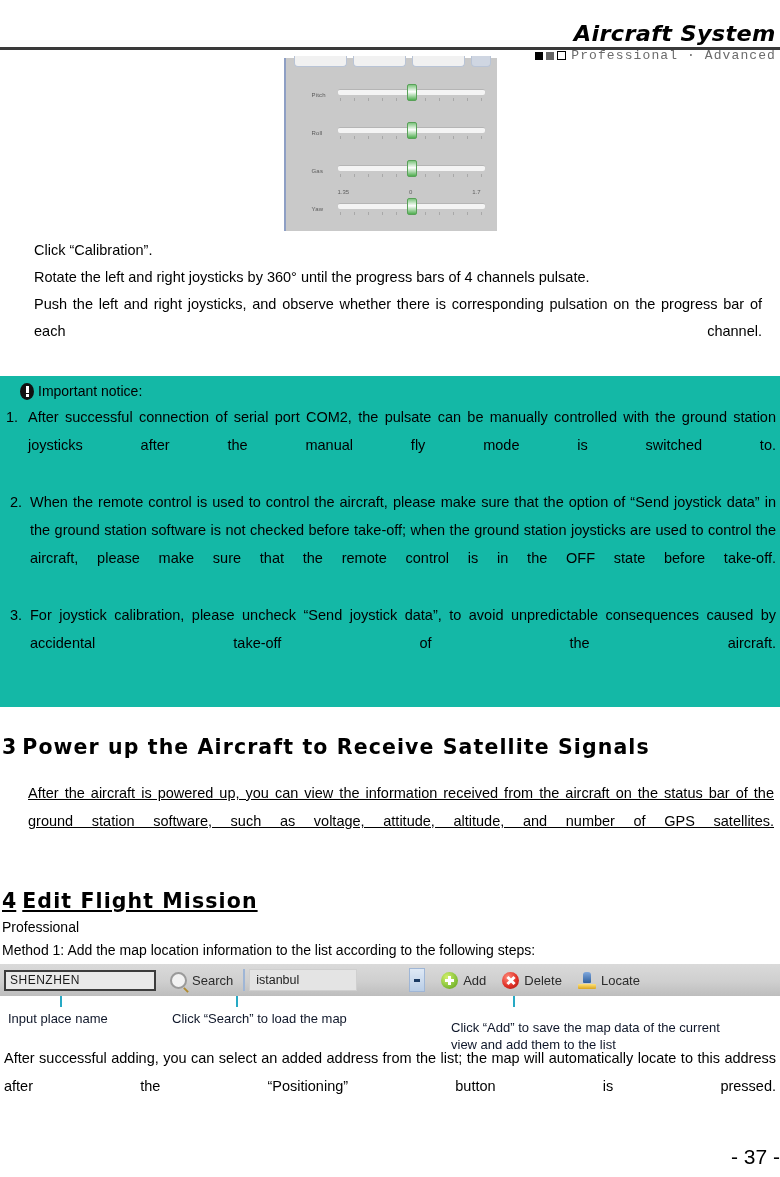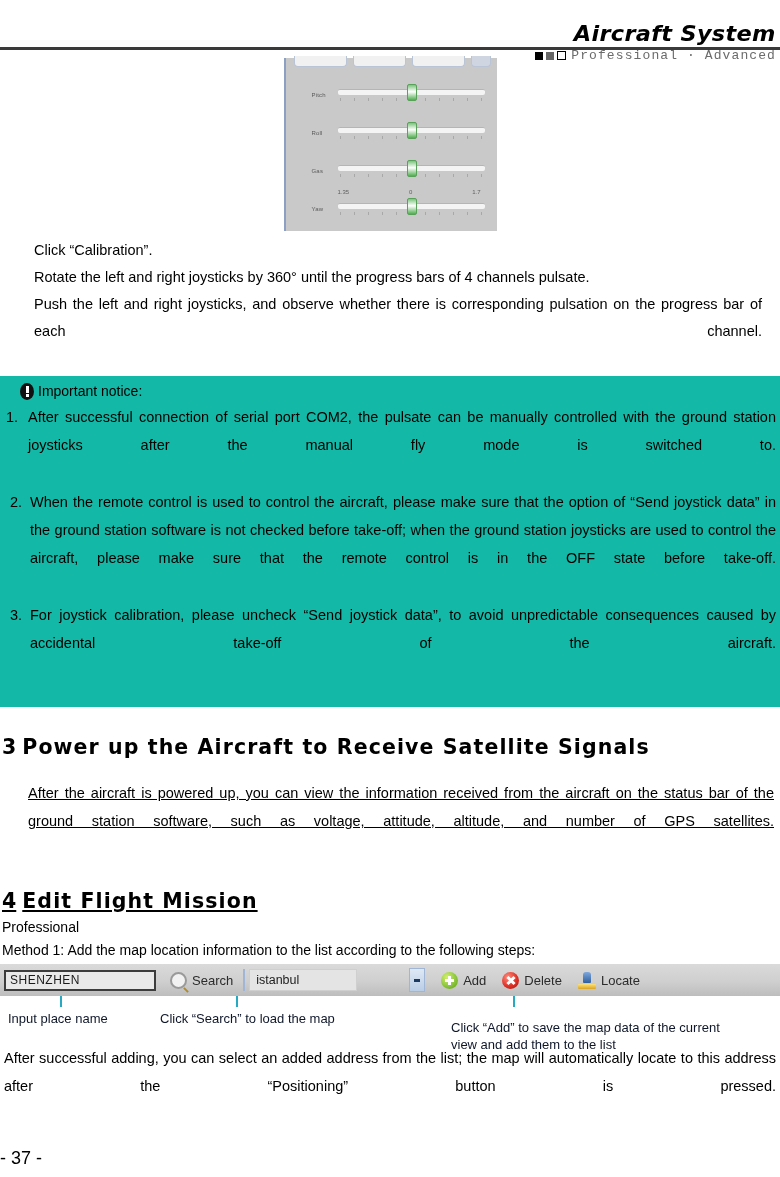--- a/index.html
+++ b/index.html
@@ -411,22 +411,22 @@
     font-size: 14.5px;
     line-height: 28px;
     text-align: justify;
     margin: 2px 2px 0 2px;
   }
 
   .pagenum {
     position: absolute;
     bottom: 8px;
     left: 0; right: 0;
-    text-align: left;
-    font-size: 18px;
+    text-align: right;
+    font-size: 21px;
     color: #000;
   }
 </style>
 </head>
 <body>
 
 <div class="page-header">
   <div class="brand">
     <span class="brand-title">Aircraft System</span>
     <span class="brand-sub">
@@ -609,21 +609,21 @@
     <span>Locate</span>
   </div>
 </div>
 
 <div class="callouts">
   <div class="tickmark" style="left:60px;"></div>
   <div class="tickmark" style="left:236px;"></div>
   <div class="tickmark" style="left:513px;"></div>
 
   <div class="callout" style="left:8px; top:14px;">Input place name</div>
-  <div class="callout" style="left:160px; top:14px;">Click “Search” to load the map</div>
+  <div class="callout" style="left:172px; top:14px;">Click “Search” to load the map</div>
   <div class="callout" style="left:451px; top:23px; width:282px;">Click “Add” to save the map data of the current view and add them to the list</div>
 </div>
 
 <div class="content">
   <div class="tail just-block">After successful adding, you can select an added address from the list; the map will automatically locate to this address after the “Positioning” button is pressed.</div>
 
 </div>
 
 <div class="pagenum">- 37 -</div>
 

